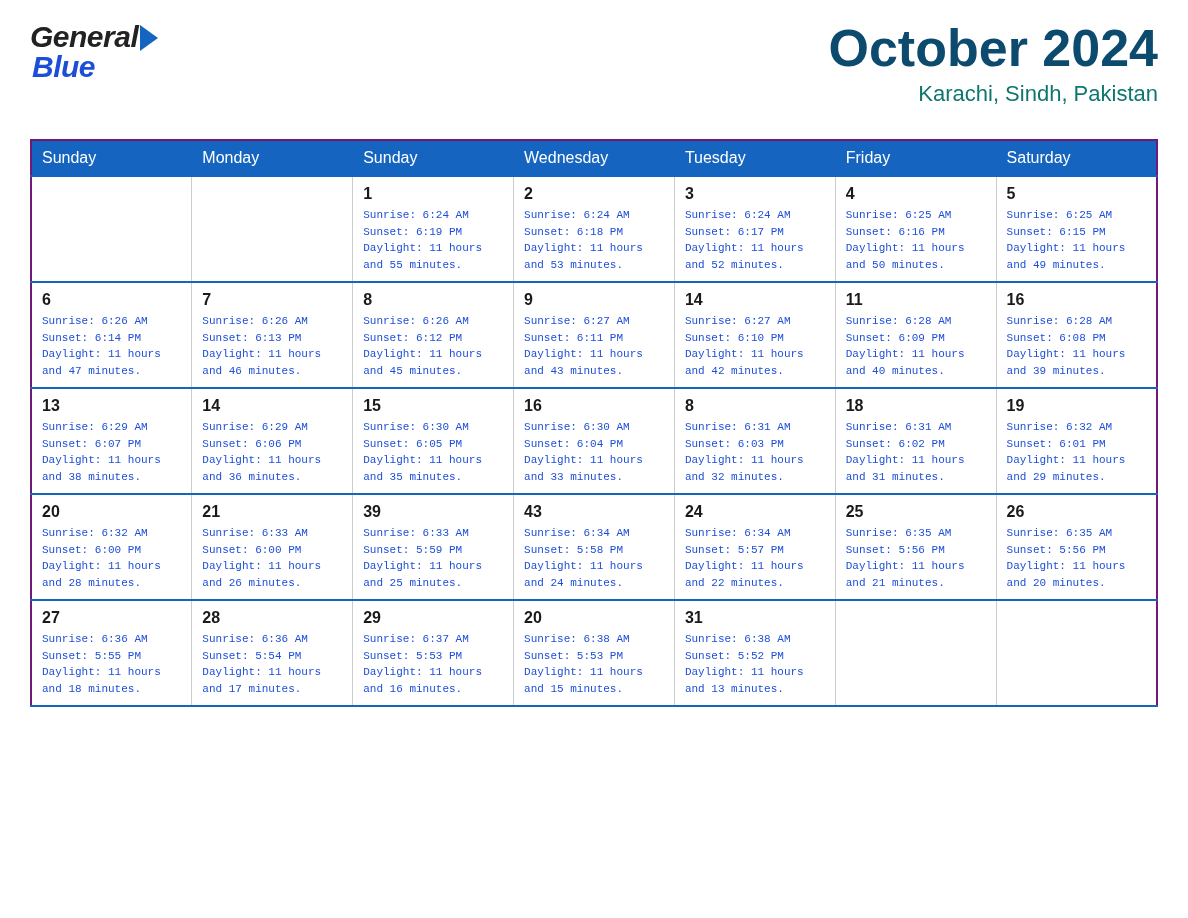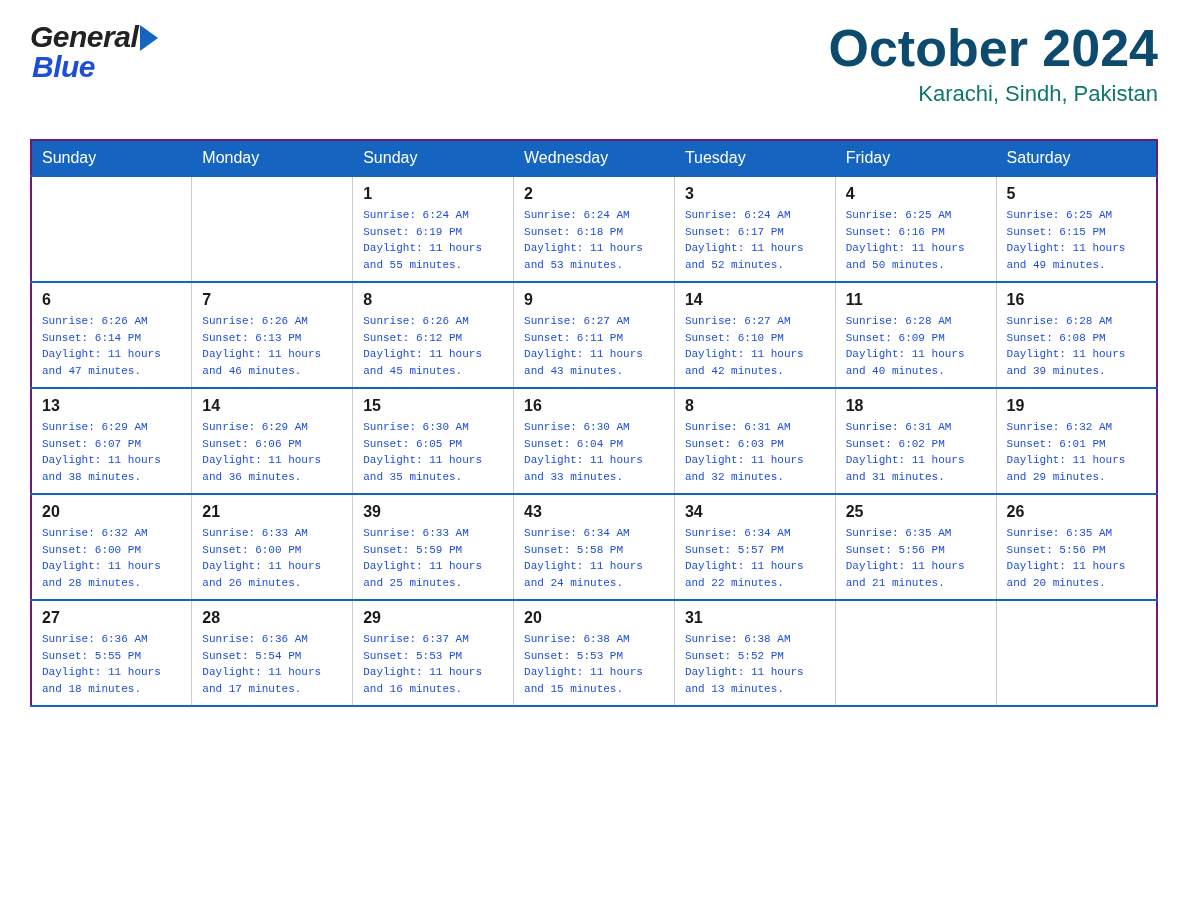--- a/index.html
+++ b/index.html
@@ -297,21 +297,21 @@
 and 25 minutes.</div>
         </td>
         <td class="calendar-cell">
           <div class="cell-day-number">43</div>
           <div class="cell-info" style="white-space: pre-line;">Sunrise: 6:34 AM
 Sunset: 5:58 PM
 Daylight: 11 hours
 and 24 minutes.</div>
         </td>
         <td class="calendar-cell">
-          <div class="cell-day-number">34</div>
+          <div class="cell-day-number">24</div>
           <div class="cell-info" style="white-space: pre-line;">Sunrise: 6:34 AM
 Sunset: 5:57 PM
 Daylight: 11 hours
 and 22 minutes.</div>
         </td>
         <td class="calendar-cell">
           <div class="cell-day-number">25</div>
           <div class="cell-info" style="white-space: pre-line;">Sunrise: 6:35 AM
 Sunset: 5:56 PM
 Daylight: 11 hours

